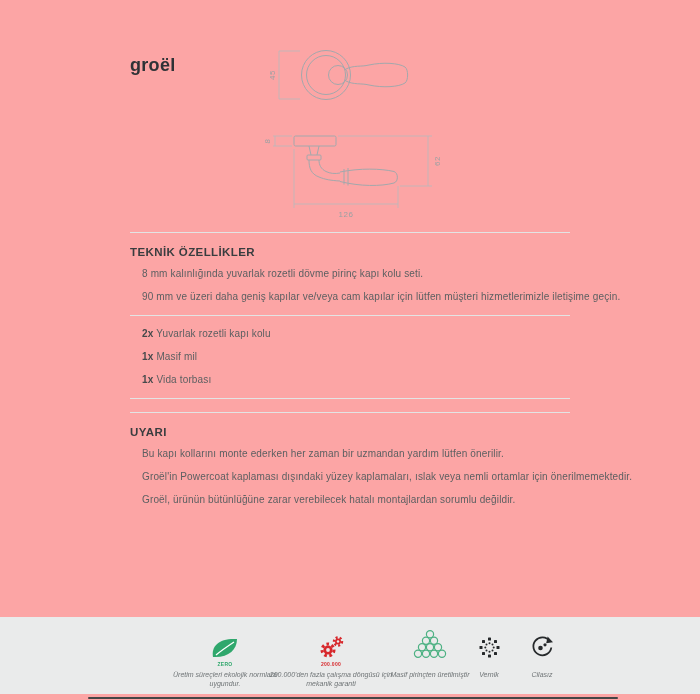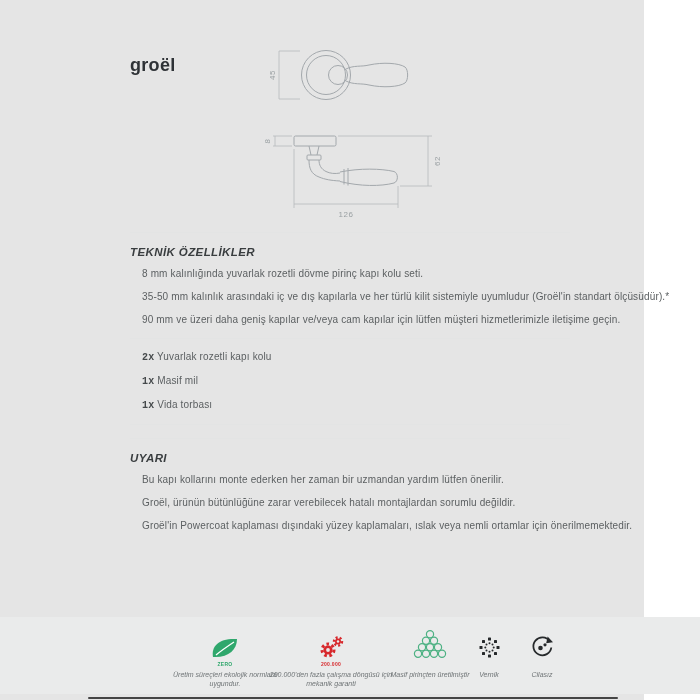--- a/index.html
+++ b/index.html
@@ -1,31 +1,31 @@
 <!DOCTYPE html>
 <html><head>
 <meta charset="utf-8">
 <style>
   html,body{margin:0;padding:0;}
   body{width:700px;height:700px;background:#ffffff;position:relative;overflow:hidden;
        font-family:"Liberation Sans",sans-serif;-webkit-font-smoothing:antialiased;}
-  .page{position:absolute;inset:0;width:644px;height:700px;background:#e5e5e5;}
+  .page{position:absolute;inset:0;width:700px;height:700px;background:#fca5a5;}
 
   .logo{position:absolute;left:130px;top:55px;font-size:18px;font-weight:700;
         letter-spacing:.3px;color:#2e3236;}
 
   .drawing{position:absolute;left:248px;top:38px;}
 
   .content{position:absolute;left:130px;top:232px;width:530px;}
   hr.div{border:0;border-top:1px solid #e3e4e4;margin:0 0 13px;width:440px;}
   h4.sec{font-size:11.5px;line-height:12px;font-weight:700;letter-spacing:.4px;
-         color:#393d3f;margin:0 0 11px;font-style:italic;}
+         color:#393d3f;margin:0 0 11px;}
   p.line{font-size:10px;line-height:10px;color:#5b5f61;letter-spacing:.15px;
          margin:0 12px 13px;white-space:nowrap;}
-  p.line b{color:#45494b;font-family:Liberation Mono, monospace;}
+  p.line b{color:#45494b;}
 
   .footer-strip{position:absolute;left:0;top:617px;width:700px;height:77px;background:#eaebeb;}
   .badge{position:absolute;top:12px;transform:translateX(-50%);text-align:center;}
   .badge .ic{height:30px;display:flex;align-items:flex-end;justify-content:center;}
   .badge .sub{height:7px;margin-top:2px;font-size:5px;font-weight:700;letter-spacing:.3px;}
   .badge .sub.green{color:#2fa76c;}
   .badge .sub.red{color:#d7282c;}
   .badge .cap{font-style:italic;font-size:7px;line-height:8.5px;color:#6f7476;margin-top:3px;}
 
   .bottom-bar{position:absolute;left:88px;top:697px;width:530px;height:2px;
@@ -79,38 +79,37 @@
     <text class="dim" transform="rotate(-90 19 103)" x="19" y="106" text-anchor="middle">8</text>
     <text class="dim" transform="rotate(-90 189 123)" x="189" y="126" text-anchor="middle">62</text>
     <text class="dim" x="98" y="179" text-anchor="middle">126</text>
   </svg>
 
   <div class="content">
     <hr class="div">
 
     <h4 class="sec">TEKNİK ÖZELLİKLER</h4>
     <p class="line">8 mm kalınlığında yuvarlak rozetli dövme pirinç kapı kolu seti.</p>
-    <p class="line">35-50 mm kalınlık arasındaki iç ve dış kapılarla ve her türlü kilit sistemiyle uyumludur (Groël'in standart ölçüsüdür).*</p>
     <p class="line">90 mm ve üzeri daha geniş kapılar ve/veya cam kapılar için lütfen müşteri hizmetlerimizle iletişime geçin.</p>
 
     <hr class="div">
 
     <p class="line"><b>2x</b> <span>Yuvarlak rozetli kapı kolu</span></p>
     <p class="line"><b>1x</b> <span>Masif mil</span></p>
     <p class="line"><b>1x</b> <span>Vida torbası</span></p>
 
     <hr class="div">
 
 
     <hr class="div">
 
     <h4 class="sec">UYARI</h4>
     <p class="line">Bu kapı kollarını monte ederken her zaman bir uzmandan yardım lütfen önerilir.</p>
+    <p class="line">Groël'in Powercoat kaplaması dışındaki yüzey kaplamaları, ıslak veya nemli ortamlar için önerilmemektedir.</p>
     <p class="line">Groël, ürünün bütünlüğüne zarar verebilecek hatalı montajlardan sorumlu değildir.</p>
-    <p class="line">Groël'in Powercoat kaplaması dışındaki yüzey kaplamaları, ıslak veya nemli ortamlar için önerilmemektedir.</p>
   </div>
 
   <div class="footer-strip">
 
     <div class="badge" style="left:225px;width:112px;">
       <div class="ic">
         <svg width="30" height="23" viewBox="0 0 30 23">
           <path d="M3,21 C1,10 9,2 27,3 C27,14 18,22 3,21 Z" fill="#2fa76c"></path>
           <path d="M6,19 C12,14 18,10 24,6" stroke="#ffffff" stroke-width="1.3" fill="none"></path>
         </svg>

